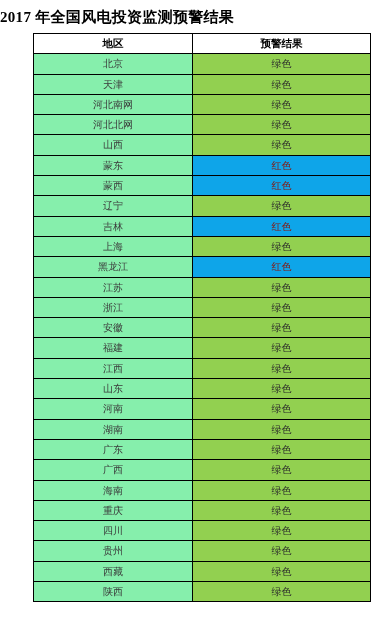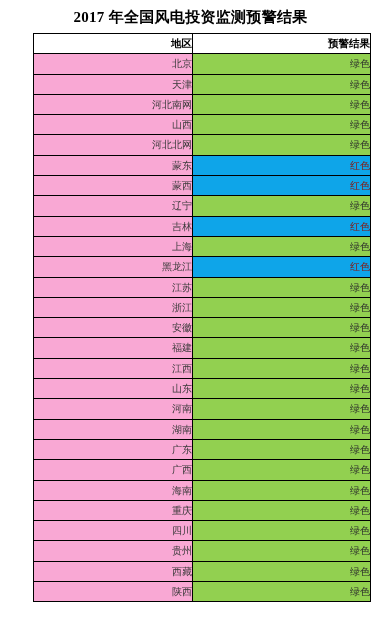--- a/index.html
+++ b/index.html
@@ -9,21 +9,20 @@
   }
   body {
     width: 381px;
     height: 625px;
     font-family: "Liberation Serif", "DejaVu Serif", serif;
     position: relative;
     overflow: hidden;
   }
   #page-title {
     width: 100%;
-    text-align: center;
     font-family: "Liberation Serif", "DejaVu Serif", serif;
     font-size: 15px;
     font-weight: bold;
     color: #000000;
     letter-spacing: 0.3px;
     margin: 0;
     padding-top: 7px;
     height: 20px;
     line-height: 20px;
     white-space: nowrap;
@@ -40,35 +39,35 @@
     width: 337px;
     border: 1px solid #000000;
   }
   table#warning-table col.col-region { width: 159px; }
   table#warning-table col.col-result { width: 178px; }
   table#warning-table th,
   table#warning-table td {
     border: 1px solid #000000;
     height: 19.3px;
     padding: 0;
-    text-align: right;
+    text-align: center;
     vertical-align: middle;
     font-size: 10px;
     line-height: 19.3px;
     white-space: nowrap;
     overflow: hidden;
   }
   table#warning-table th {
     background: #ffffff;
     color: #000000;
     font-weight: bold;
     font-size: 10.5px;
   }
   td.region-cell {
-    background: #f9a8d4;
+    background: #86efac;
     color: #3a3a3a;
     font-weight: normal;
   }
   td.result-cell {
     font-weight: normal;
   }
   td.result-green {
     background: #92D050;
     color: #2b2b2b;
   }
@@ -101,25 +100,25 @@
         </tr>
         <tr>
           <td class="region-cell">天津</td>
           <td class="result-cell result-green">绿色</td>
         </tr>
         <tr>
           <td class="region-cell">河北南网</td>
           <td class="result-cell result-green">绿色</td>
         </tr>
         <tr>
+          <td class="region-cell">河北北网</td>
+          <td class="result-cell result-green">绿色</td>
+        </tr>
+        <tr>
           <td class="region-cell">山西</td>
-          <td class="result-cell result-green">绿色</td>
-        </tr>
-        <tr>
-          <td class="region-cell">河北北网</td>
           <td class="result-cell result-green">绿色</td>
         </tr>
         <tr>
           <td class="region-cell">蒙东</td>
           <td class="result-cell result-red">红色</td>
         </tr>
         <tr>
           <td class="region-cell">蒙西</td>
           <td class="result-cell result-red">红色</td>
         </tr>

